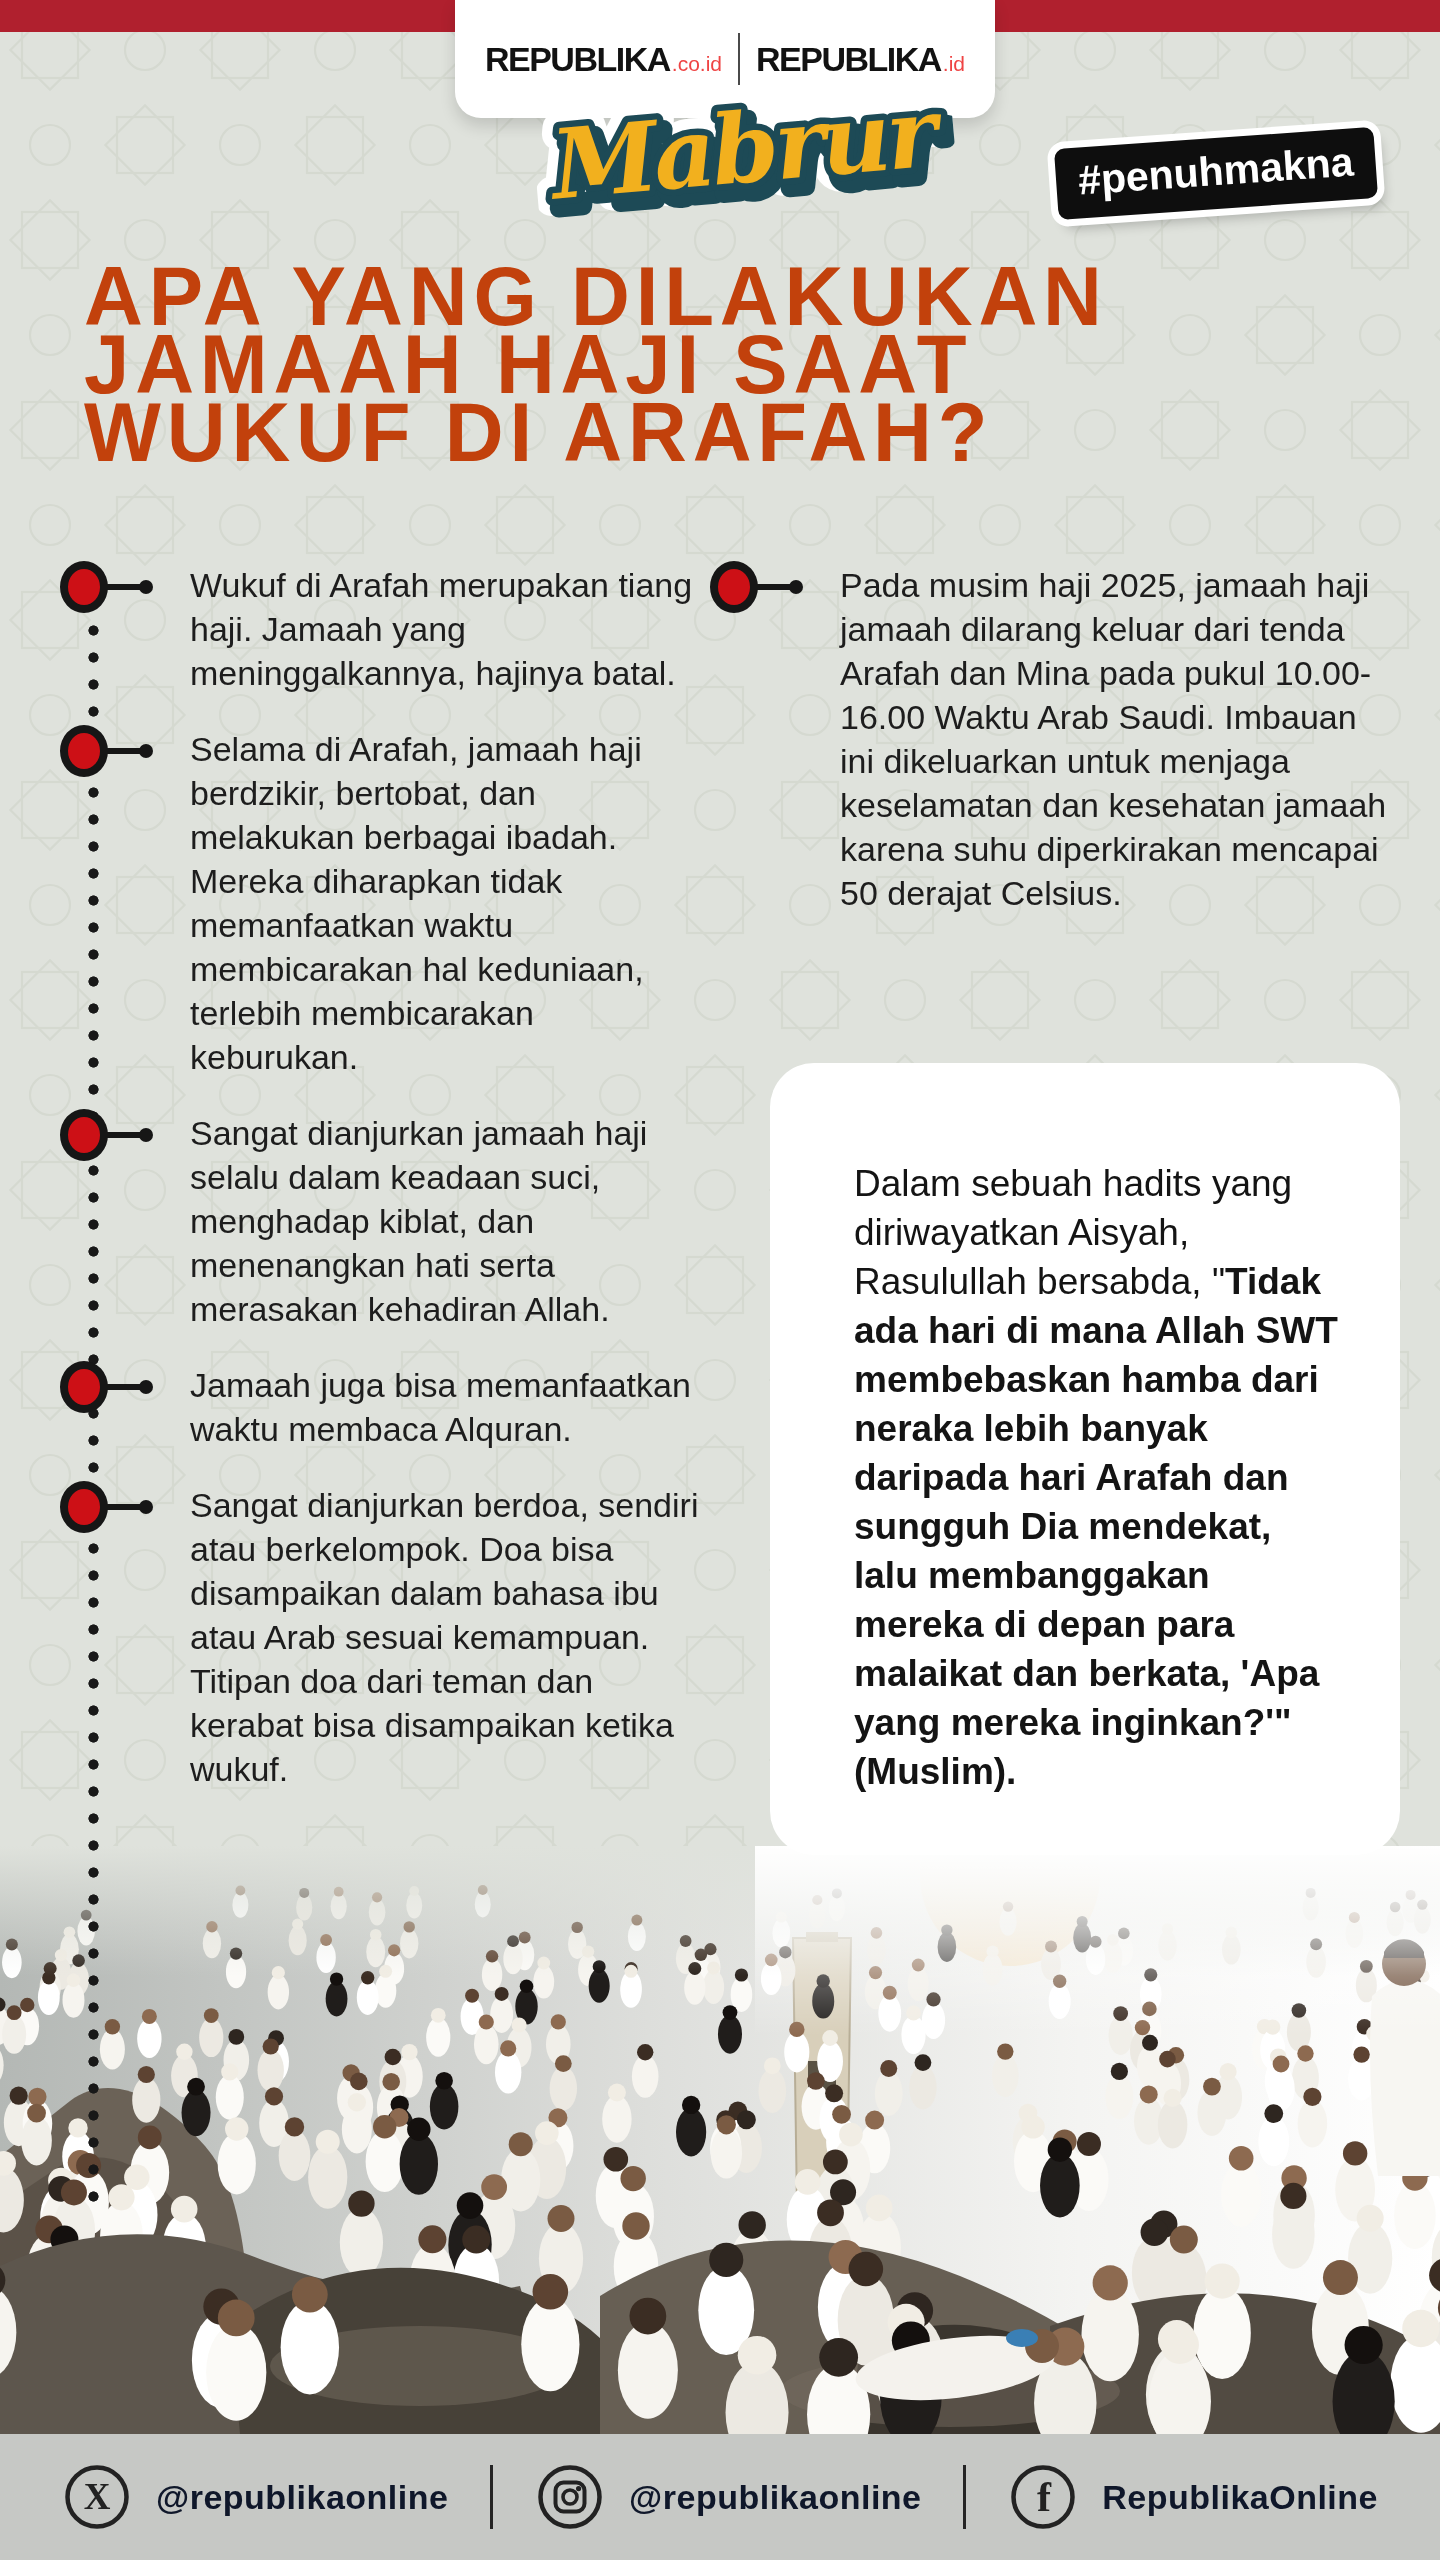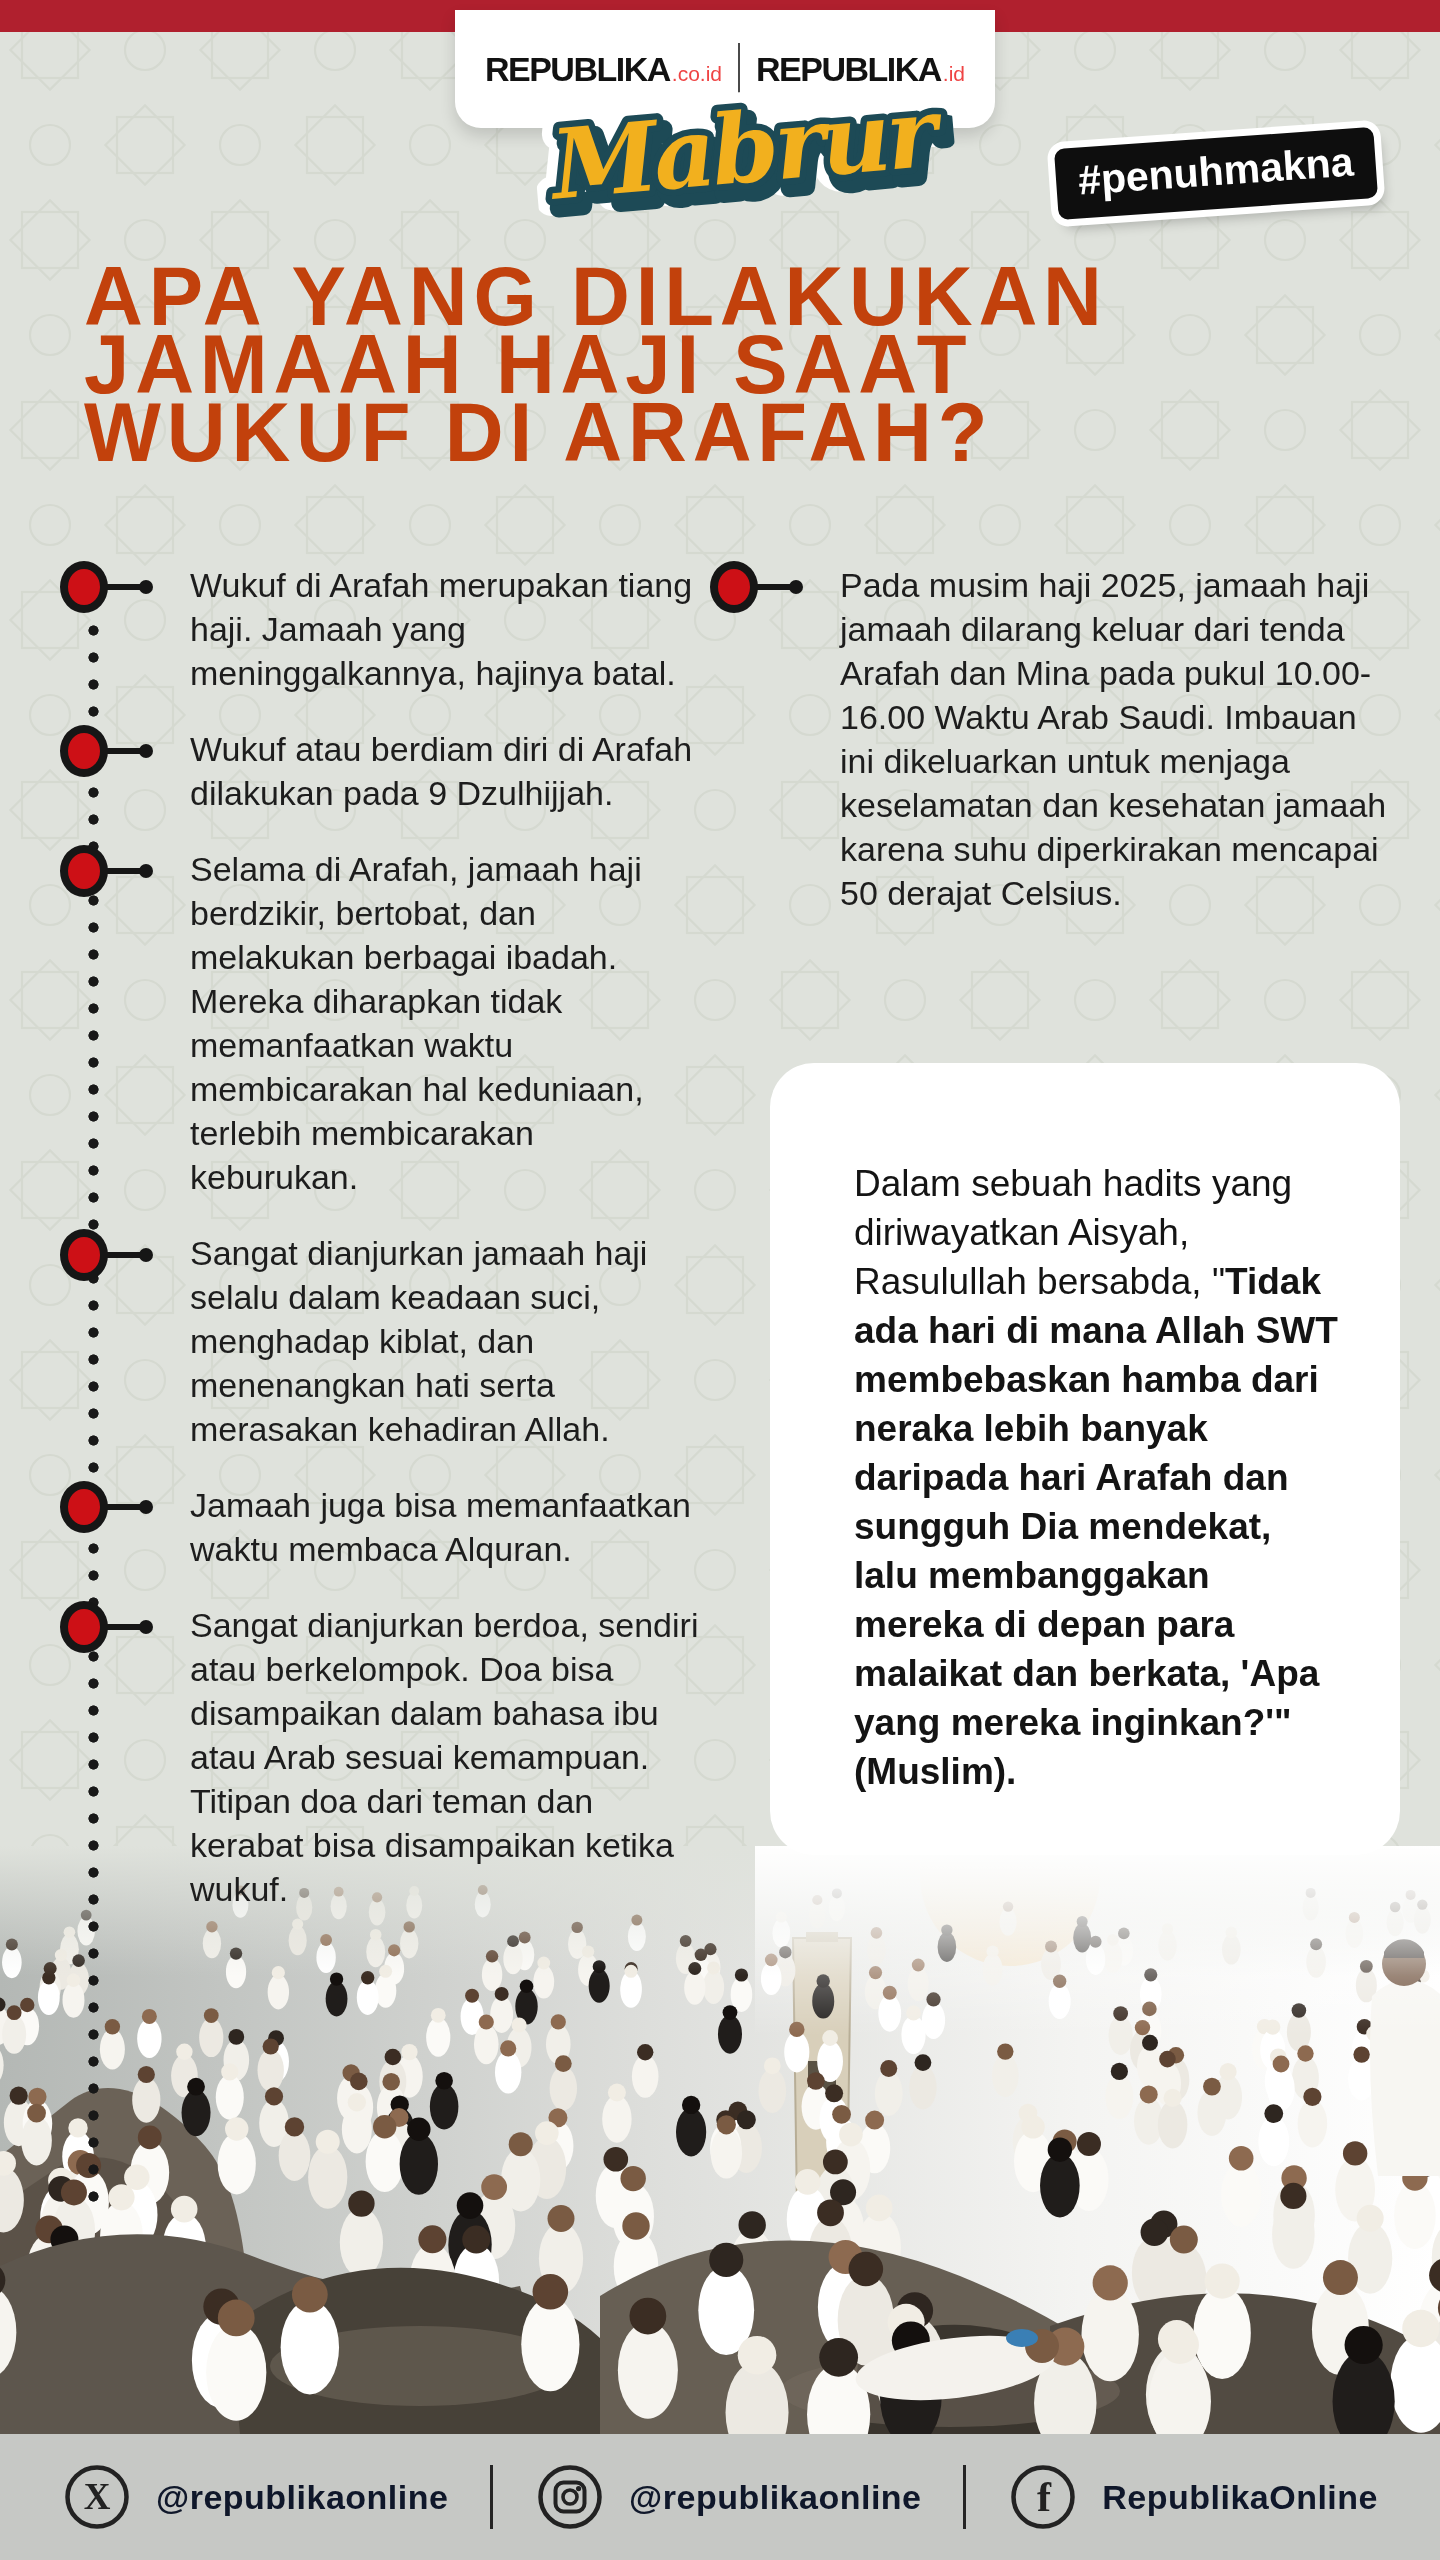--- a/index.html
+++ b/index.html
@@ -8,21 +8,21 @@
 
   
   .pattern-svg{position:absolute;inset:0;z-index:0;}
 
   
   .topbar{position:absolute;top:0;left:0;width:1440px;height:32px;background:#b0202e;z-index:4;}
 
   
   .logo-card{position:absolute;left:455px;top:0;width:540px;height:118px;background:#ffffff;
              border-radius:0 0 26px 26px;box-shadow:0 8px 16px rgba(0,0,0,.14);
-             display:flex;align-items:center;justify-content:center;gap:16px;z-index:5;margin-top:10px;}
+             display:flex;align-items:center;justify-content:center;gap:16px;z-index:5;}
   .brand-lockup{display:flex;align-items:baseline;}
   .brand{font-weight:bold;font-size:34px;letter-spacing:-1.5px;color:#121212;}
   .brand-suffix{font-size:21px;color:#ef4444;margin-left:2px;}
   .logo-divider{width:2px;height:52px;background:#4a4a4a;}
 
   
   .mabrur-wrap{position:absolute;left:535px;top:70px;z-index:6;transform:rotate(-5deg);}
 
   
   .hashtag-badge{position:absolute;left:1056px;top:138px;z-index:6;transform:rotate(-4deg);
@@ -124,28 +124,20 @@
   <div class="dotline"></div>
 
   <div class="tl tl-left">
     <div class="tl-item">
       <span class="tl-marker">
           <span class="tl-ring"></span>
           <span class="tl-stem"></span>
           <span class="tl-dot"></span>
         </span>
       <p class="tl-text">Wukuf di Arafah merupakan tiang haji. Jamaah yang meninggalkannya, hajinya batal.</p>
-    </div>
-    <div class="tl-item">
-      <span class="tl-marker">
-          <span class="tl-ring"></span>
-          <span class="tl-stem"></span>
-          <span class="tl-dot"></span>
-        </span>
-      <p class="tl-text">Wukuf atau berdiam diri di Arafah dilakukan pada 9 Dzulhijjah.</p>
     </div>
     <div class="tl-item">
       <span class="tl-marker">
           <span class="tl-ring"></span>
           <span class="tl-stem"></span>
           <span class="tl-dot"></span>
         </span>
       <p class="tl-text">Selama di Arafah, jamaah haji berdzikir, bertobat, dan melakukan berbagai ibadah. Mereka diharapkan tidak memanfaatkan waktu membicarakan hal keduniaan, terlebih membicarakan keburukan.</p>
     </div>
     <div class="tl-item">

